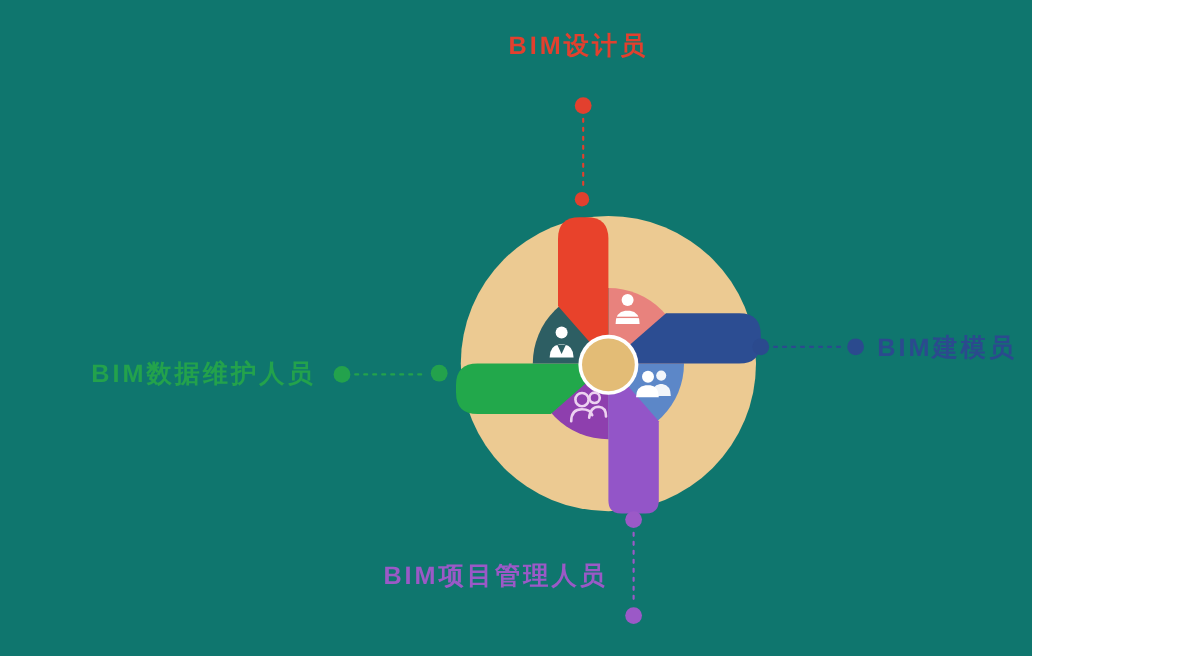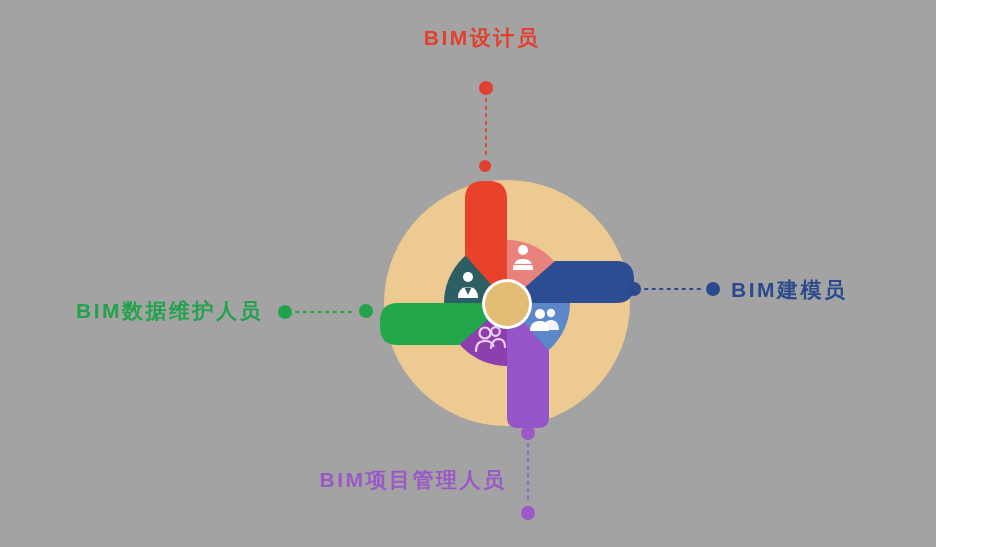--- a/index.html
+++ b/index.html
@@ -1,19 +1,19 @@
 <!DOCTYPE html>
 <html><head>
 <meta charset="utf-8">
 <style>
   html,body{margin:0;padding:0;}
   .canvas{
     position:relative;
-    width:936px;height:547px;
-    background:#a3a3a3;
+    width:860px;height:547px;
+    background:#0f766e;
     overflow:hidden;
     font-family:"Liberation Sans","DejaVu Sans",sans-serif;
   }
   svg{display:block;}
   .lbl{
     font-family:"Liberation Sans","DejaVu Sans",sans-serif;
     font-weight:bold;
     font-size:21px;
     letter-spacing:2.5px;
   }

